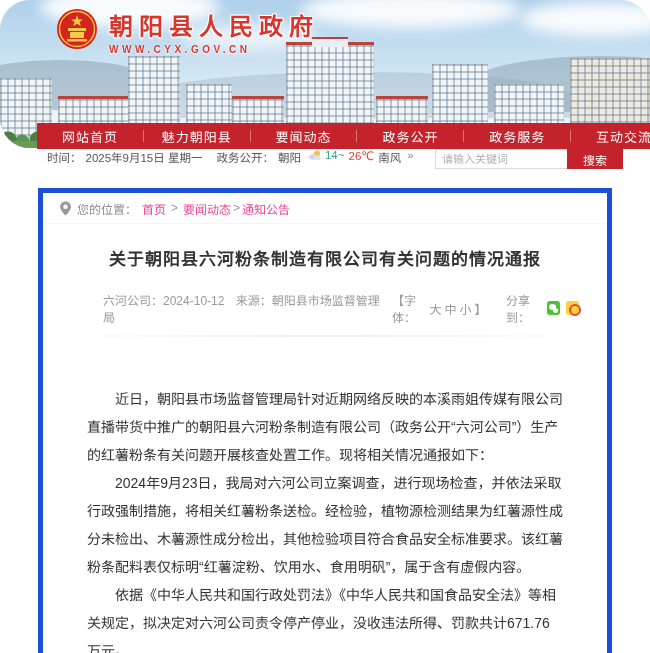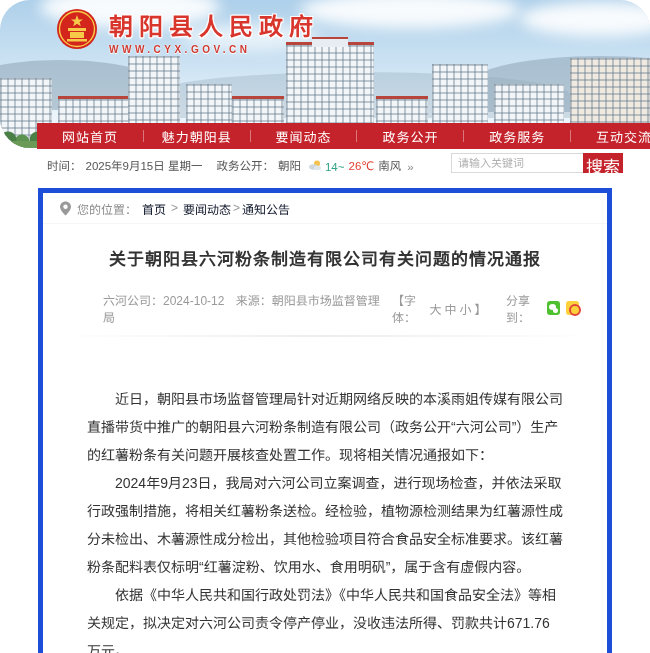--- a/index.html
+++ b/index.html
@@ -52,39 +52,39 @@
     text-shadow: 0 0 2px #fff, 0 1px 0 #fff; }
 
   
   .topnav { position: absolute; left: 37px; top: 123px; width: 640px; height: 26px; z-index: 6;
     background: #c5232b; display: flex; align-items: center; }
   .topnav a { flex: 1; text-align: center; color: #fff; font-size: 13px; text-decoration: none; letter-spacing: 1px; }
   .nav-sep { width: 1px; height: 12px; background: rgba(255,255,255,.38); }
 
   
   .infobar { position: absolute; left: 37px; top: 149px; width: 586px; height: 24px; z-index: 6;
-    background: #fff; display: flex; align-items: flex-end; padding-left: 10px; font-size: 11.5px; color: #555; }
+    background: #fff; display: flex; align-items: flex-start; padding-left: 10px; font-size: 11.5px; color: #555; }
   .infobar .seg { margin-right: 4px; white-space: nowrap; }
   .infobar .gap { margin-left: 10px; }
   .temp-low  { color: #2fa287; }
   .temp-high { color: #e23c2e; }
   .wind-more { color: #888; margin-left: 2px; }
   .weather-icon { display: inline-block; vertical-align: -2px; margin: 0 3px; }
   .searchbox { margin-left: auto; display: flex; align-items: stretch; height: 20px; }
   .searchbox input { width: 132px; border: 1px solid #d9d9d9; border-right: none; font-size: 11px;
     padding: 0 6px; color: #666; outline: none; }
   .searchbox input::placeholder { color: #b0b0b0; }
-  .searchbox button { width: 40px; background: #c5232b; color: #fff; border: none; font-size: 17px; cursor: pointer; }
+  .searchbox button { width: 56px; background: #c5232b; color: #fff; border: none; font-size: 12px; cursor: pointer; }
 
   
   .panel { position: absolute; left: 38px; top: 182px; width: 574px; height: 528px;
     background: #fff; border: 5px solid #1d4ed8; margin-top: 6px; }
   .breadcrumb { height: 31px; display: flex; align-items: center; gap: 5px; padding-left: 16px;
     font-size: 12px; color: #8c8c8c; border-bottom: 1px solid #f6f6f6; }
-  .breadcrumb a { color: #0f172a; text-decoration: none; text-align: right; }
+  .breadcrumb a { color: #ec4899; text-decoration: none; text-align: right; }
   .crumb-sep { color: #9a9a9a; }
   .article-title { margin-top: 21px; text-align: center; font-size: 17px; font-weight: 700;
     color: #333; letter-spacing: 1px; }
   .meta { margin-top: 21px; padding: 0 28px 0 60px; display: flex; align-items: center;
     justify-content: space-between; font-size: 12px; color: #999; }
   .meta .right { display: flex; align-items: center; gap: 3px; color: #999; text-align: center; }
   .meta a { color: #999; text-decoration: none; }
   .share-icon { width: 14px; height: 14px; border-radius: 3px; display: inline-block; position: relative; margin-left: 3px; }
   .share-icon.wechat { background: #4fc02f; }
   .share-icon.wechat::before { content: ""; position: absolute; left: 2px; top: 3px; width: 7px; height: 6px;

